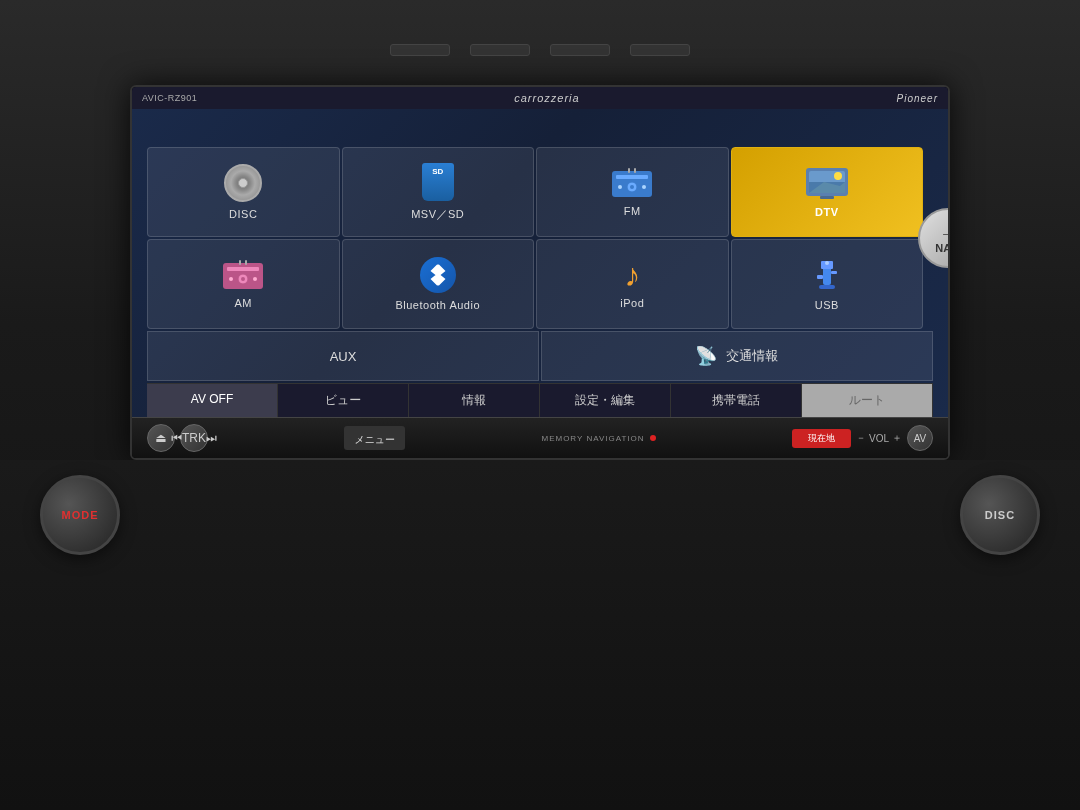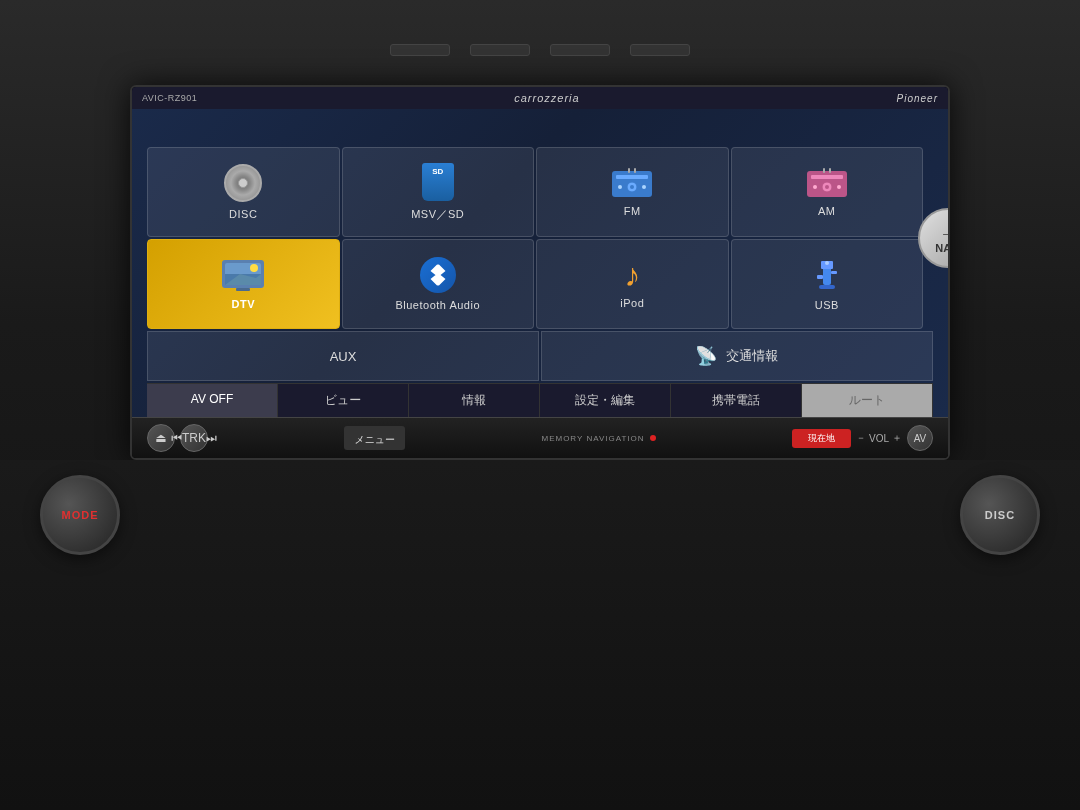--- a/index.html
+++ b/index.html
@@ -438,47 +438,47 @@
               <circle cx="22" cy="20" r="5" fill="#6aabff" stroke="#3a7bcc" stroke-width="1"></circle>
               <circle cx="22" cy="20" r="2" fill="#3a7bcc"></circle>
               <circle cx="10" cy="20" r="2" fill="#aad4ff"></circle>
               <circle cx="34" cy="20" r="2" fill="#aad4ff"></circle>
               <rect x="18" y="1" width="2" height="5" rx="1" fill="#aaa"></rect>
               <rect x="24" y="1" width="2" height="5" rx="1" fill="#aaa"></rect>
             </svg>
             <span class="av-btn-label">FM</span>
           </div>
 
+          <div class="av-btn active-dtv">
+            <svg width="46" height="34" viewBox="0 0 46 34">
+              <rect x="2" y="2" width="42" height="28" rx="3" fill="#5a80b0"></rect>
+              <rect x="5" y="5" width="36" height="22" rx="2" fill="#6a9acc"></rect>
+
+              <rect x="5" y="16" width="36" height="11" rx="0 0 2 2" fill="#4a7aaa"></rect>
+              <polygon points="5,27 20,16 36,20 41,16 41,27" fill="#5a8aaa"></polygon>
+              <circle cx="34" cy="10" r="4" fill="#ffdd44"></circle>
+              <rect x="16" y="30" width="14" height="3" rx="1" fill="#4a6a90"></rect>
+            </svg>
+            <span class="av-btn-label">DTV</span>
+          </div>
+
           <div class="av-btn">
             <svg width="44" height="32" viewBox="0 0 44 32">
               <rect x="2" y="4" width="40" height="26" rx="3" fill="#bb5588"></rect>
               <rect x="6" y="8" width="32" height="4" rx="1" fill="#ee88bb"></rect>
               <circle cx="22" cy="20" r="5" fill="#ee88bb" stroke="#bb5588" stroke-width="1"></circle>
               <circle cx="22" cy="20" r="2" fill="#bb5588"></circle>
               <circle cx="10" cy="20" r="2" fill="#ffaad0"></circle>
               <circle cx="34" cy="20" r="2" fill="#ffaad0"></circle>
               <rect x="18" y="1" width="2" height="5" rx="1" fill="#aaa"></rect>
               <rect x="24" y="1" width="2" height="5" rx="1" fill="#aaa"></rect>
             </svg>
             <span class="av-btn-label">AM</span>
           </div>
 
-          <div class="av-btn active-dtv">
-            <svg width="46" height="34" viewBox="0 0 46 34">
-              <rect x="2" y="2" width="42" height="28" rx="3" fill="#5a80b0"></rect>
-              <rect x="5" y="5" width="36" height="22" rx="2" fill="#6a9acc"></rect>
-
-              <rect x="5" y="16" width="36" height="11" rx="0 0 2 2" fill="#4a7aaa"></rect>
-              <polygon points="5,27 20,16 36,20 41,16 41,27" fill="#5a8aaa"></polygon>
-              <circle cx="34" cy="10" r="4" fill="#ffdd44"></circle>
-              <rect x="16" y="30" width="14" height="3" rx="1" fill="#4a6a90"></rect>
-            </svg>
-            <span class="av-btn-label">DTV</span>
-          </div>
-
           <div class="av-btn">
             <div class="icon-bluetooth">
               <svg width="18" height="24" viewBox="0 0 18 24" fill="white">
                 <path d="M9 2 L9 22 L15 16 L10 12 L15 8 Z M9 2 L3 8 L8 12 L3 16 L9 22"></path>
                 <path d="M9,2 L15,8 L10,12 L15,16 L9,22" stroke="white" stroke-width="2" fill="none"></path>
                 <path d="M9,2 L3,8 L8,12 L3,16 L9,22" stroke="white" stroke-width="2" fill="none"></path>
               </svg>
             </div>
             <span class="av-btn-label">Bluetooth Audio</span>
           </div>

